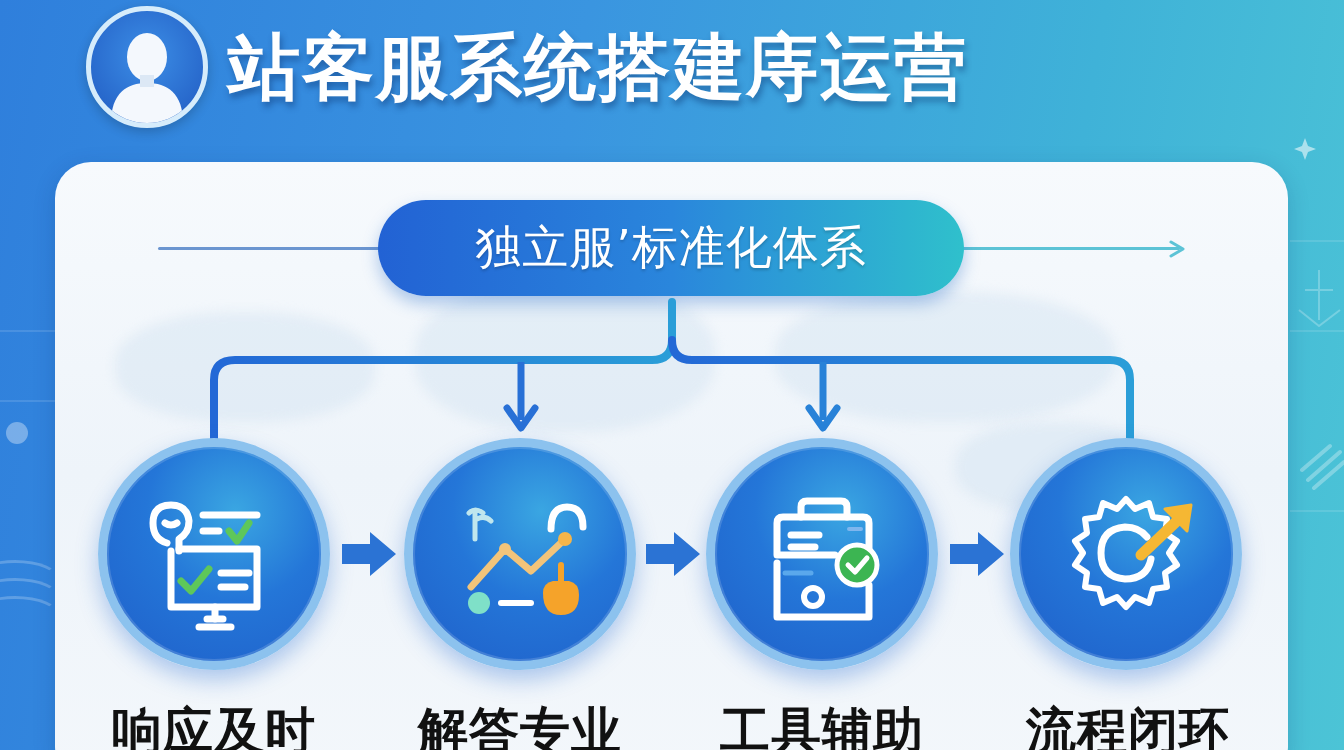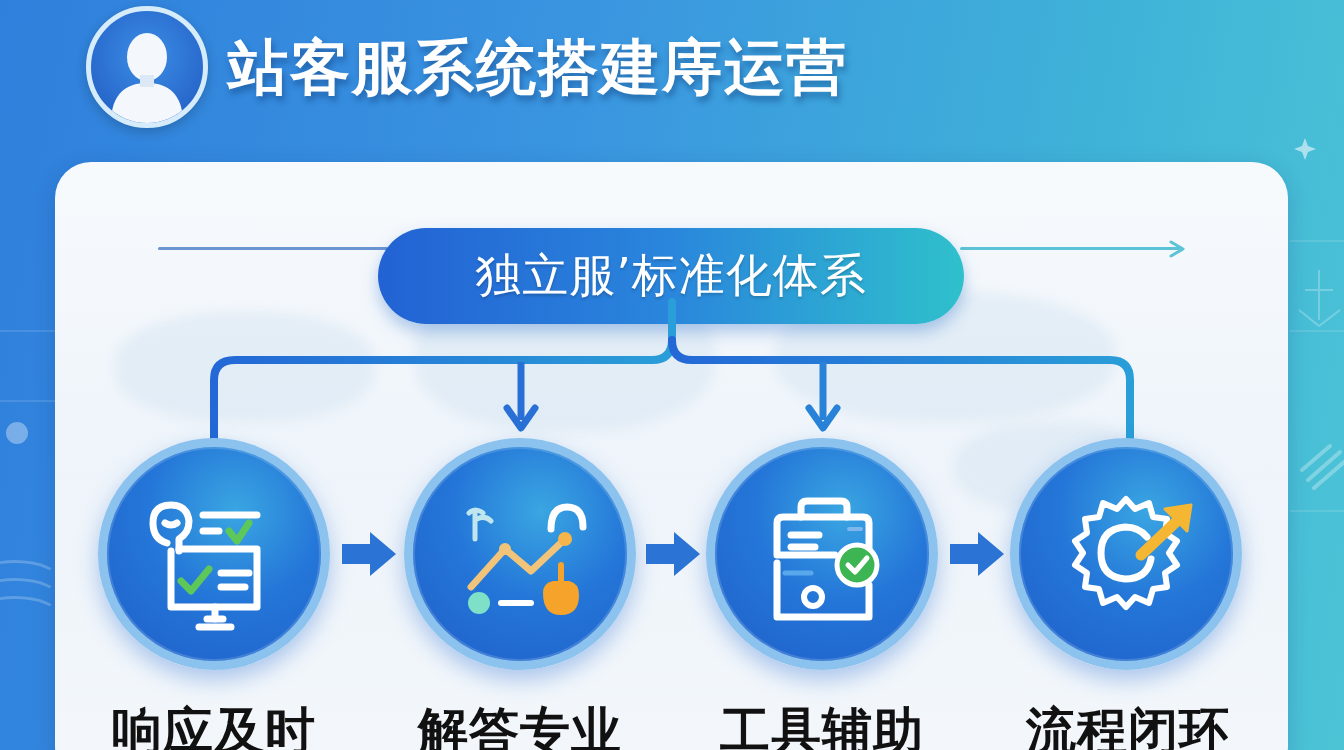--- a/index.html
+++ b/index.html
@@ -22,21 +22,21 @@
     position: absolute; left: 86px; top: 6px; width: 122px; height: 122px; border-radius: 50%;
     background: radial-gradient(circle at 50% 40%, #3c8ee6 0%, #2563c8 80%);
     border: 5px solid #d6ecfb;
     box-shadow: 0 4px 12px rgba(0,0,0,0.2);
     overflow: hidden;
   }
   .avatar svg { position: absolute; left: 0; top: 0; }
   .title {
     position: absolute; left: 228px; top: 12px;
     font-family: "DejaVu Sans", sans-serif;
-    font-weight: bold; font-size: 60px; line-height: 110px;
+    font-weight: bold; font-size: 72px; line-height: 110px;
     color: #ffffff; letter-spacing: 2px;
     text-shadow: 2px 5px 6px rgba(10,50,110,0.45);
     white-space: nowrap;
   }
 
   
   .card {
     position: absolute; left: 55px; top: 162px; width: 1233px; height: 620px;
     border-radius: 36px;
     background: linear-gradient(180deg, #f7fafd 0%, #eef4fa 50%, #f3f7fb 100%);
@@ -47,21 +47,21 @@
 
   
   .hline-left { position: absolute; left: 158px; top: 247px; width: 230px; height: 3px; background: #6b95d0; border-radius: 2px; }
   .hline-right { position: absolute; left: 960px; top: 247px; width: 220px; height: 3px; background: #5cc3d6; border-radius: 2px; }
   .hline-arrowhead { position: absolute; left: 1168px; top: 240px; width: 18px; height: 18px; }
   .banner {
     position: absolute; left: 378px; top: 200px; width: 586px; height: 96px;
     border-radius: 48px;
     background: linear-gradient(90deg, #2262d4 0%, #2a86dc 50%, #2fc0cc 100%);
     box-shadow: 0 8px 16px rgba(40,110,200,0.35);
-    display: flex; align-items: center; justify-content: center; margin-top: 28px;
+    display: flex; align-items: center; justify-content: center;
   }
   .banner-text {
     color: #ffffff; font-size: 46px; font-weight: normal; letter-spacing: 1px;
     font-family: "DejaVu Sans", sans-serif;
     text-shadow: 0 2px 3px rgba(0,0,0,0.2);
   }
 
   
   .connector { position: absolute; left: 0; top: 0; width: 1344px; height: 750px; pointer-events: none; }
 

